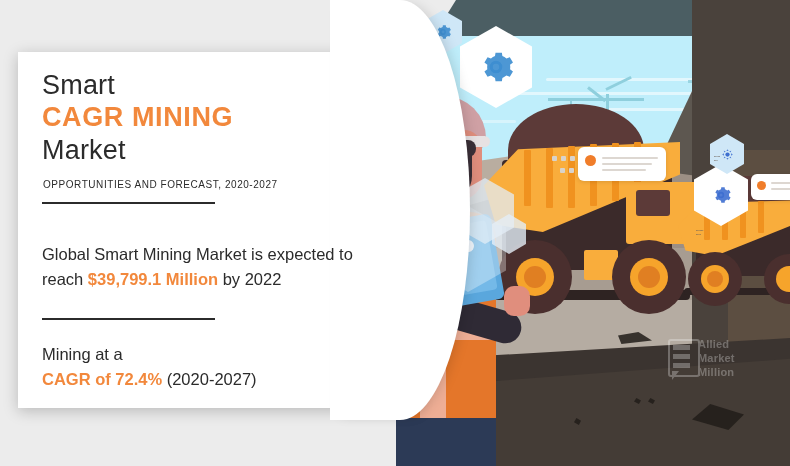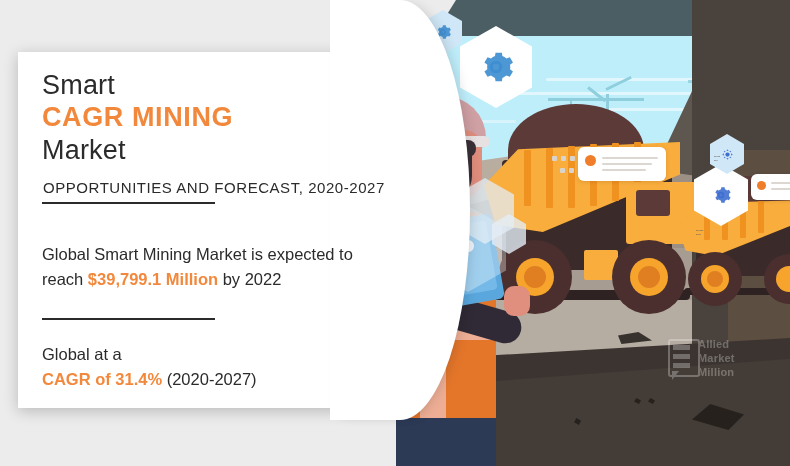--- a/index.html
+++ b/index.html
@@ -108,21 +108,21 @@
     position:absolute;left:330px;top:0px;width:140px;height:420px;
     background:#fff;
     border-radius:0 50% 50% 0 / 0 50% 50% 0;
     box-shadow:6px 0 14px -6px rgba(0,0,0,.18);
   }
   .card-inner{position:absolute;left:18px;top:52px;width:400px;height:356px;}
 
   .t1{position:absolute;left:24px;top:18px;font-size:27px;color:#2b2b2b;letter-spacing:.2px;}
   .t2{position:absolute;left:24px;top:50px;font-size:27px;font-weight:bold;color:#f2883c;letter-spacing:.6px;}
   .t3{position:absolute;left:24px;top:83px;font-size:27px;color:#2b2b2b;letter-spacing:.2px;}
-  .sub{position:absolute;left:25px;top:127px;font-size:15px;color:#2b2b2b;letter-spacing:.55px;}
+  .sub{position:absolute;left:25px;top:127px;font-size:10px;color:#2b2b2b;letter-spacing:.55px;}
   .div1{position:absolute;left:24px;top:150px;width:173px;height:1.5px;background:#2b2b2b;}
   .p1{position:absolute;left:24px;top:190px;width:340px;font-size:16.5px;line-height:25px;color:#2b2b2b;}
   .p1 b{color:#f2883c;font-weight:bold;}
   .div2{position:absolute;left:24px;top:266px;width:173px;height:1.5px;background:#2b2b2b;}
   .p2{position:absolute;left:24px;top:290px;width:320px;font-size:16.5px;line-height:25px;color:#2b2b2b;}
   .p2 b{color:#f2883c;font-weight:bold;}
 </style>
 </head>
 <body>
 
@@ -335,17 +335,17 @@
     <div class="sub">OPPORTUNITIES AND FORECAST, 2020-2027</div>
     <div class="div1"></div>
 
     <div class="p1">
       <span>Global Smart Mining Market is expected to reach </span><b>$39,799.1 Million</b><span> by 2022</span>
     </div>
 
     <div class="div2"></div>
 
     <div class="p2">
-      <span>Global at a</span><br><b>CAGR of 31.4%</b><span> (2020-2027)</span>
+      <span>Mining at a</span><br><b>CAGR of 72.4%</b><span> (2020-2027)</span>
     </div>
   </div>
 
 </div>
 
 </body></html>

